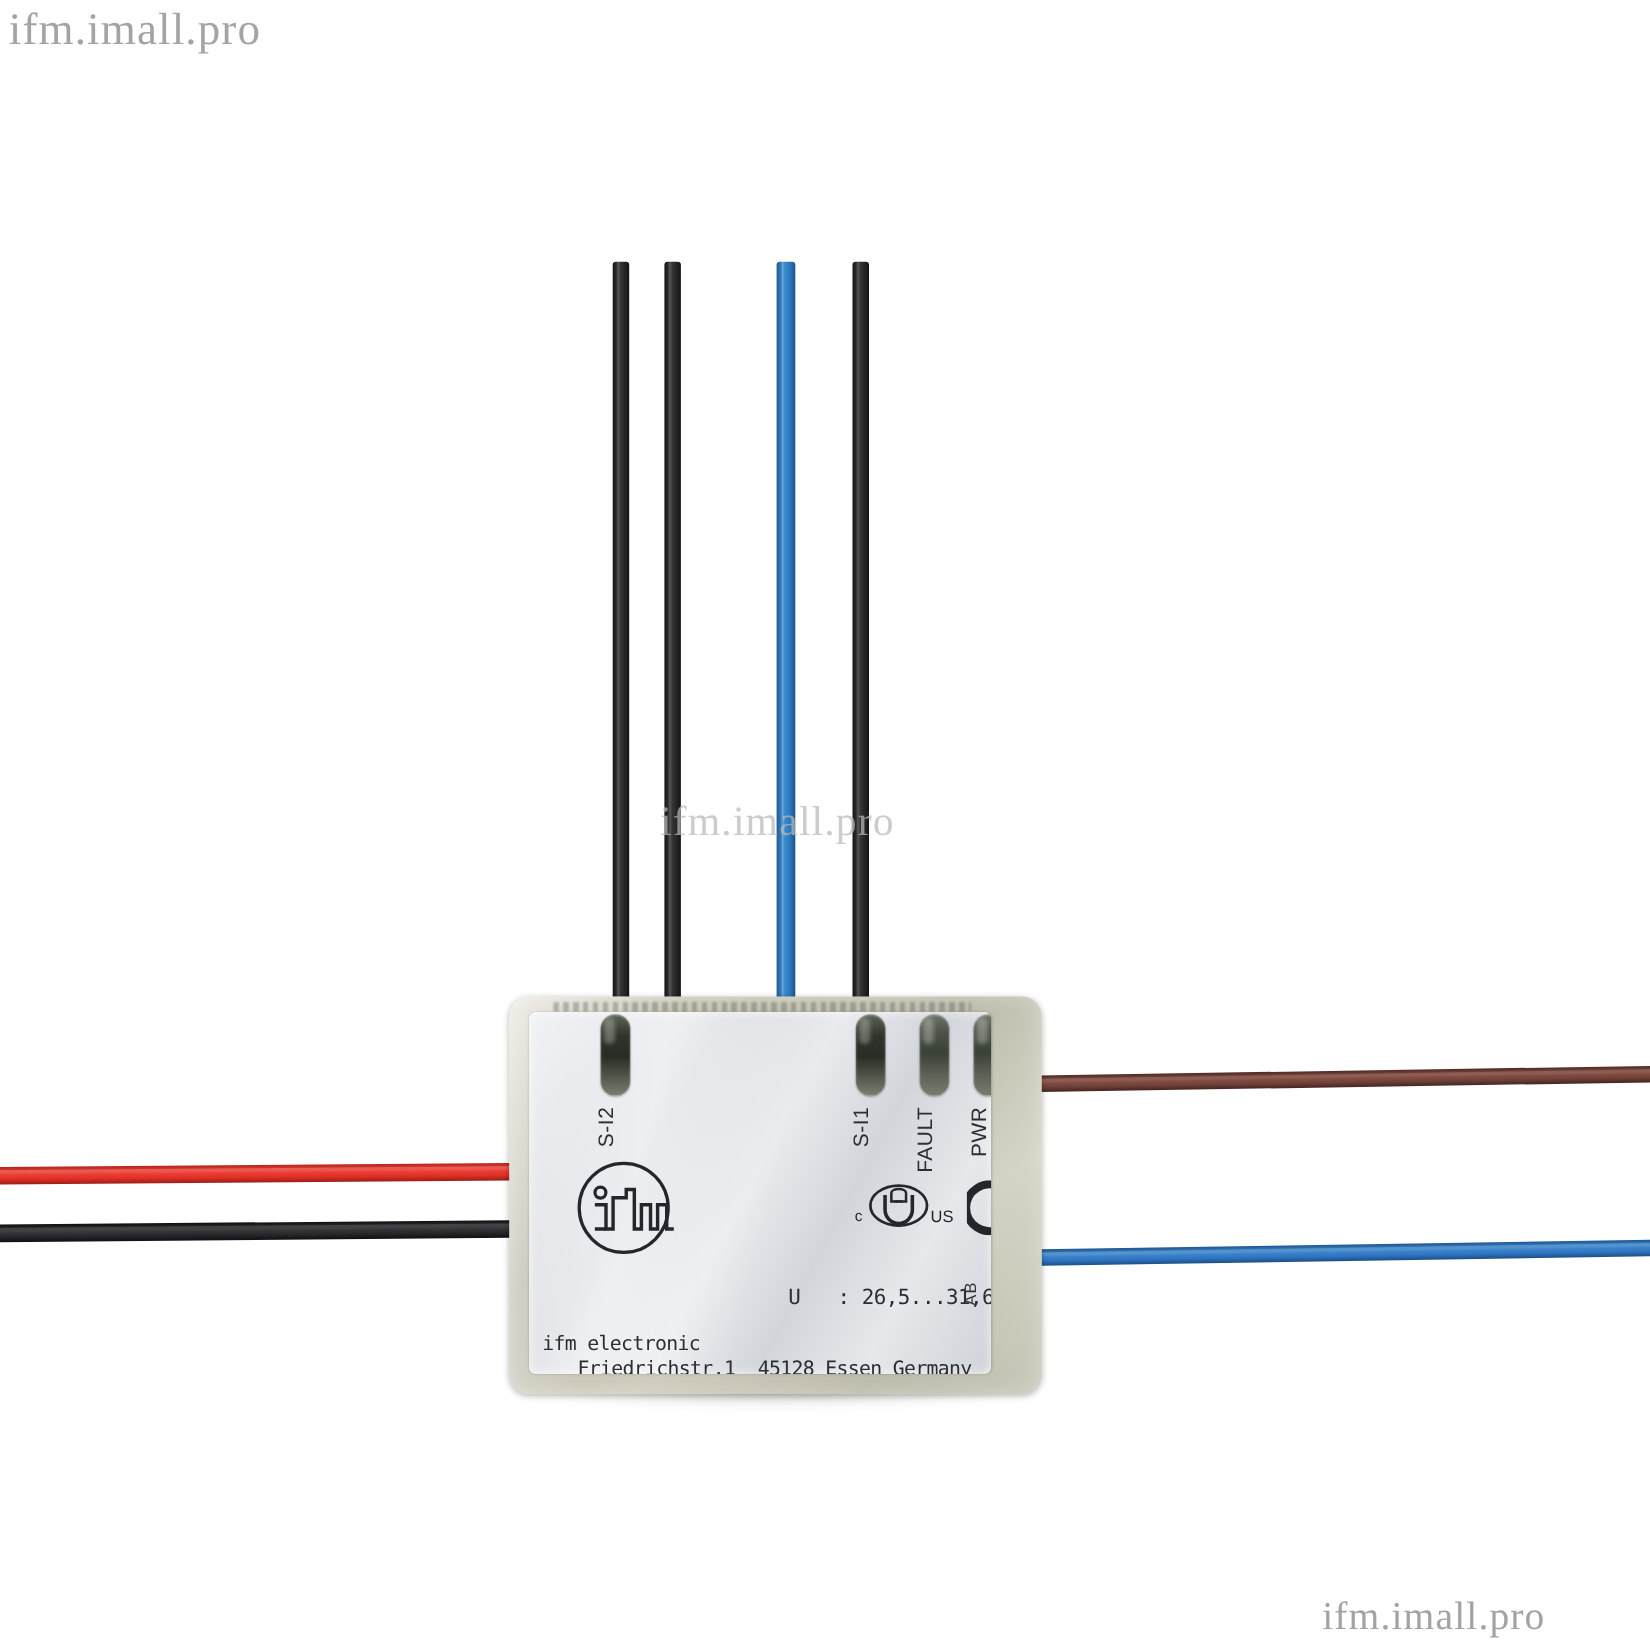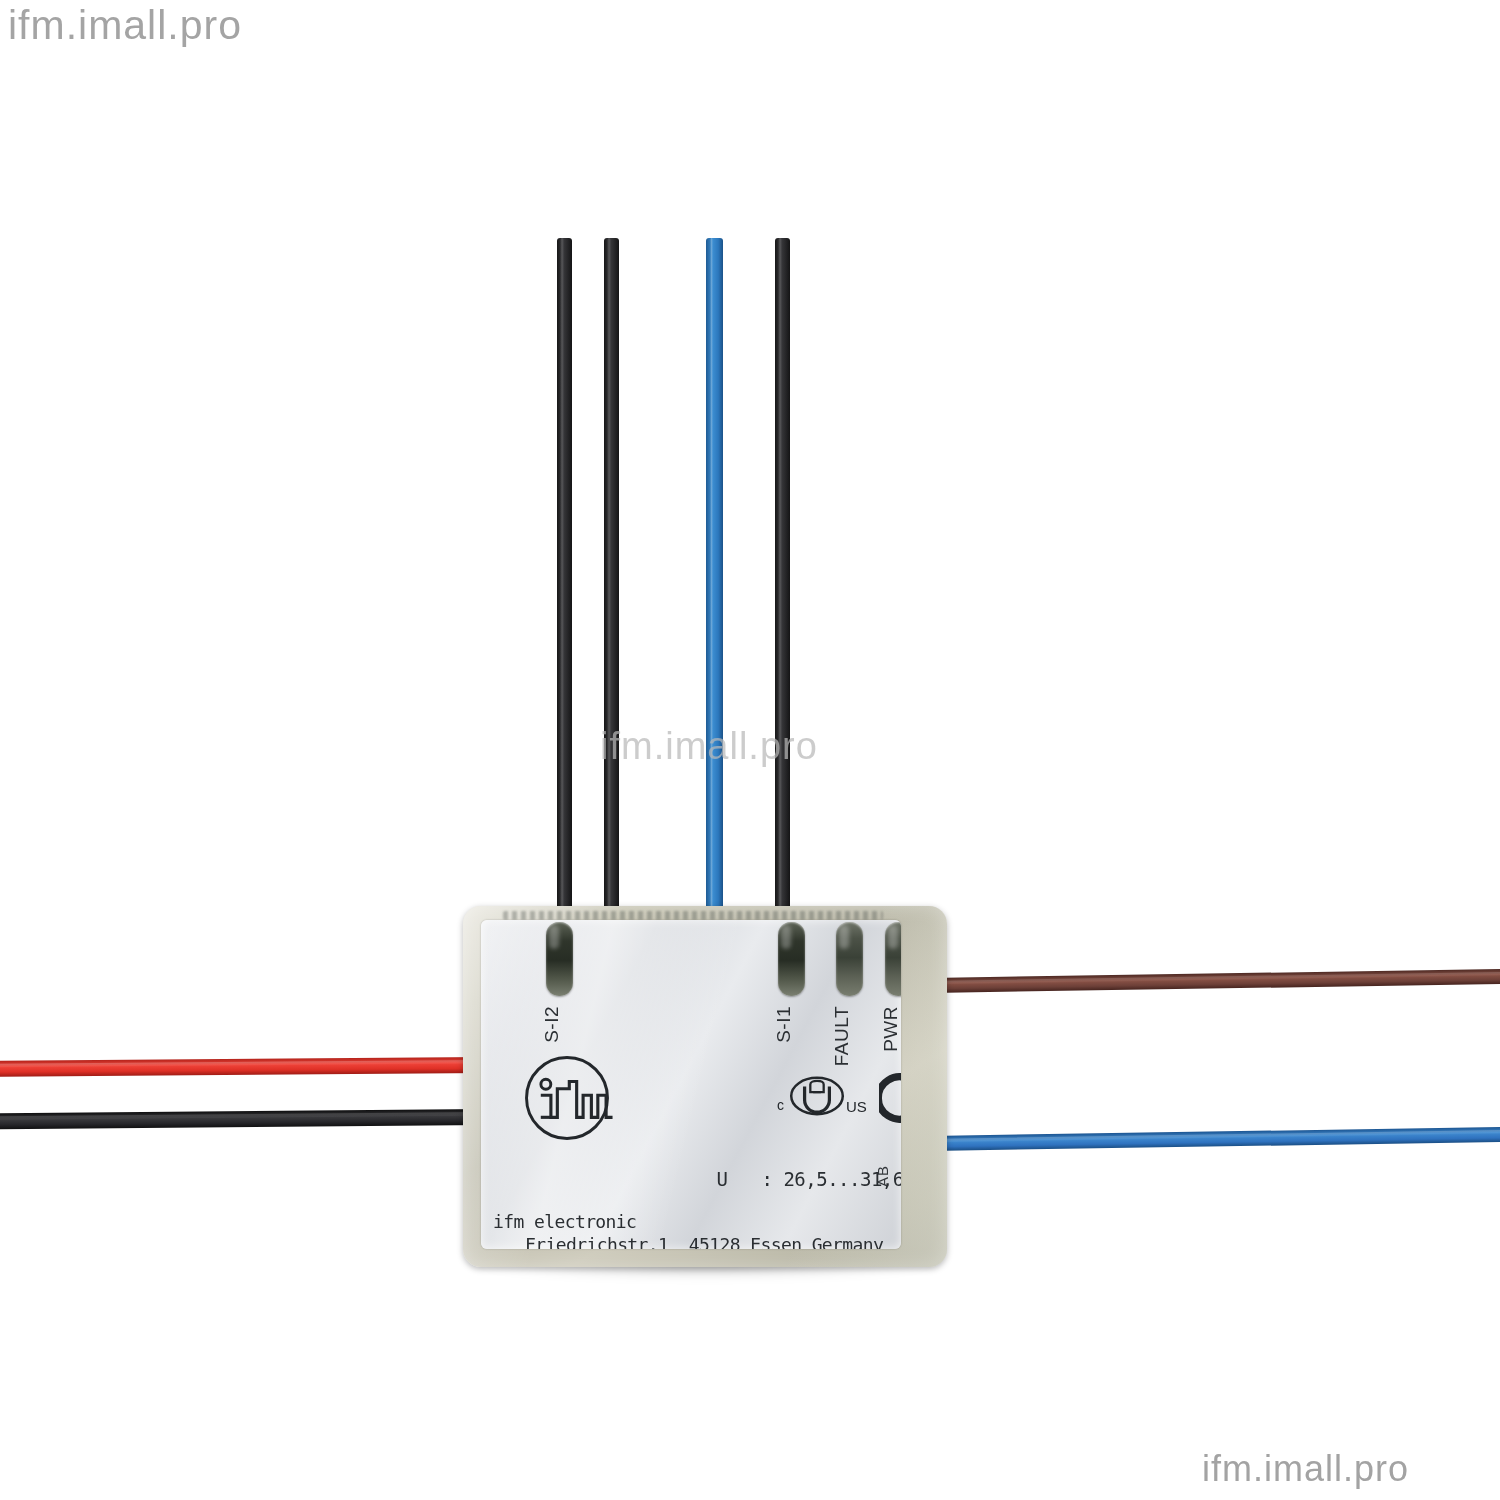--- a/index.html
+++ b/index.html
@@ -3,21 +3,21 @@
 <meta charset="utf-8">
 <title>ifm AS-i module product photo</title>
 <style>
   html,body{margin:0;padding:0;background:#fff;}
   body{width:1500px;height:1500px;position:relative;overflow:hidden;
        font-family:"Liberation Sans",sans-serif;}
 
   #stage{position:absolute;inset:0;width:1500px;height:1500px;background:#ffffff;}
 
   
-  .wm{position:absolute;font-family:Liberation Sans, sans-serif;
+  .wm{position:absolute;font-family:Liberation Serif, serif;
       white-space:pre;letter-spacing:1px;user-select:none;}
   .wm-tl{left:8px;top:2px;font-size:41px;color:#9d9d9d;opacity:.92;}
   .wm-mid{left:600px;top:725px;font-size:38px;color:#b9b9b9;opacity:.72;}
   .wm-br{left:1202px;top:1448px;font-size:36px;color:#9a9a9a;opacity:.9;}
 
   
   .wire{position:absolute;}
   .wire-v{border-radius:3px;}
   .wv-core{position:absolute;inset:0;border-radius:3px;}
   .wv-hl{position:absolute;top:0;bottom:0;left:22%;width:22%;border-radius:3px;opacity:.55;}

